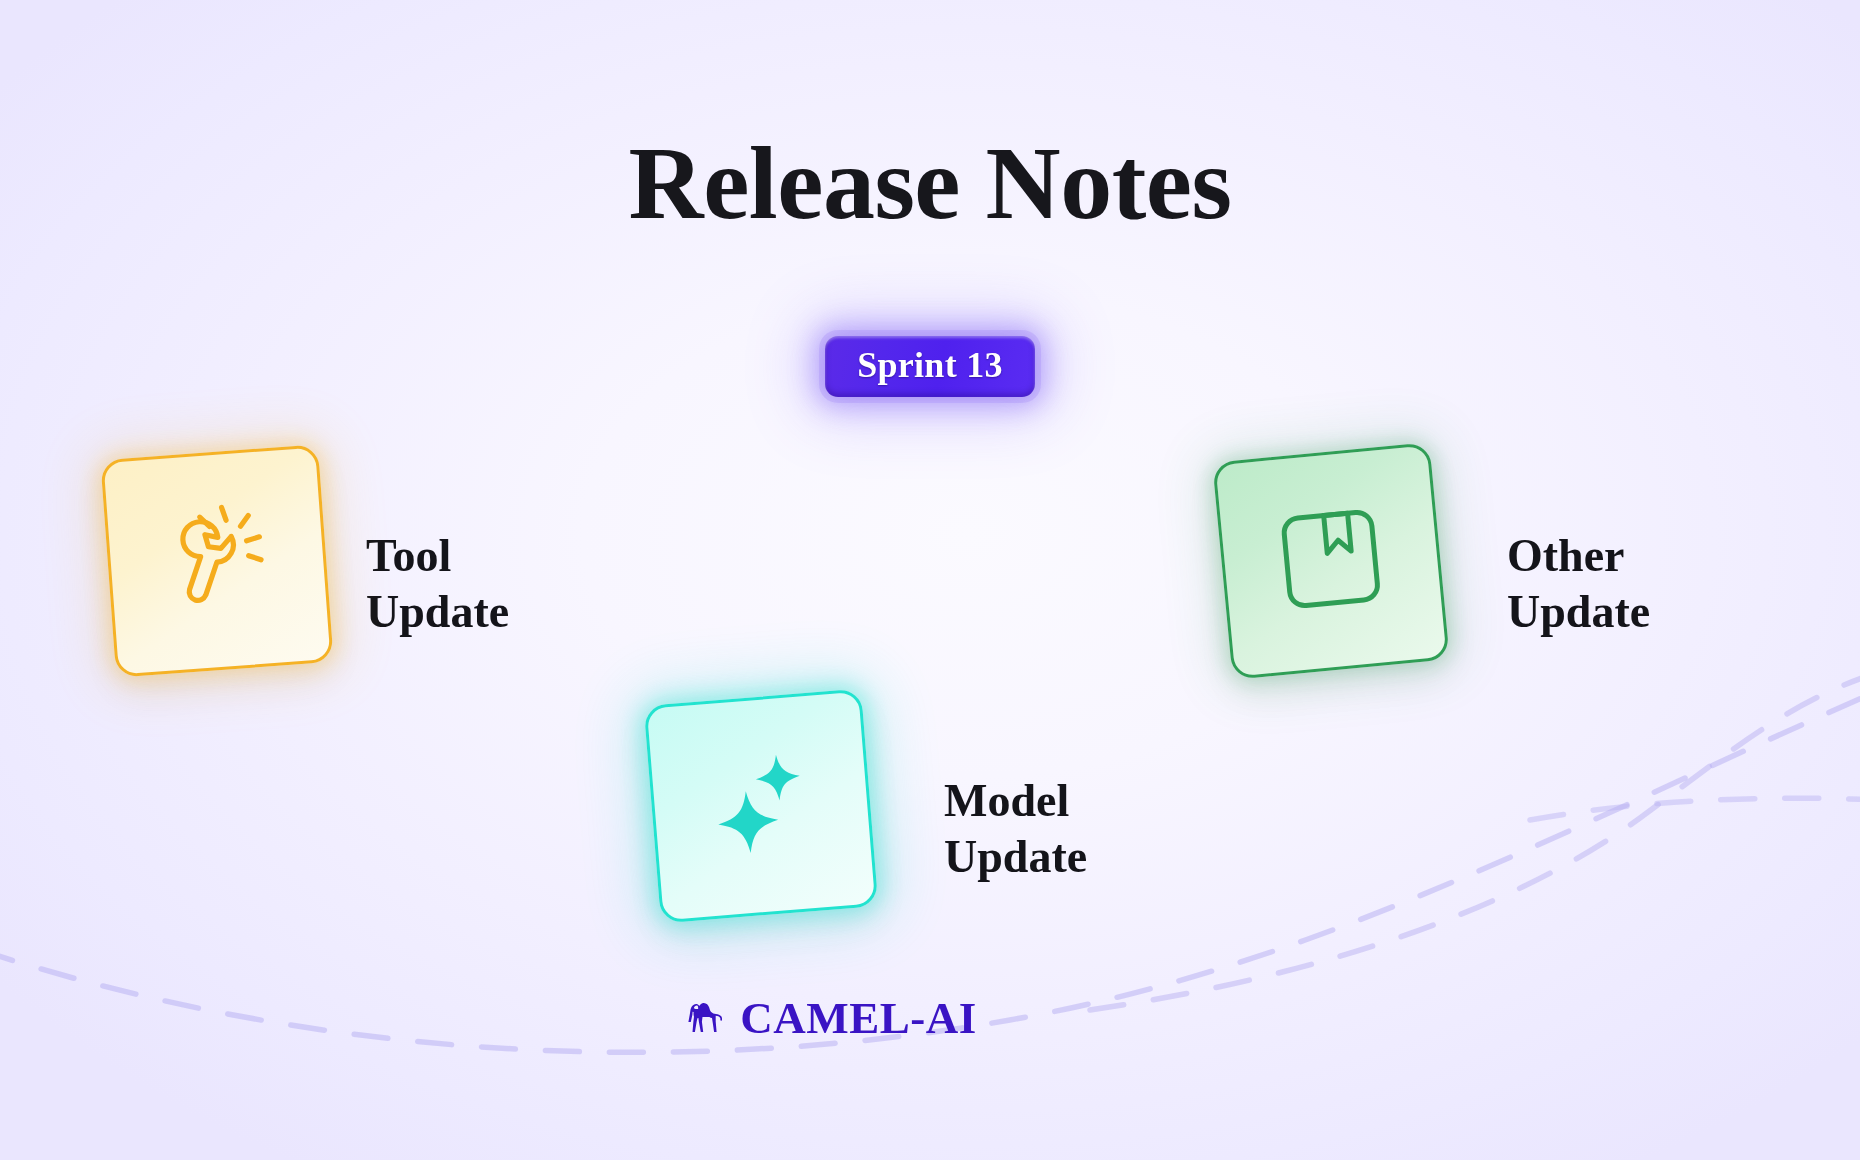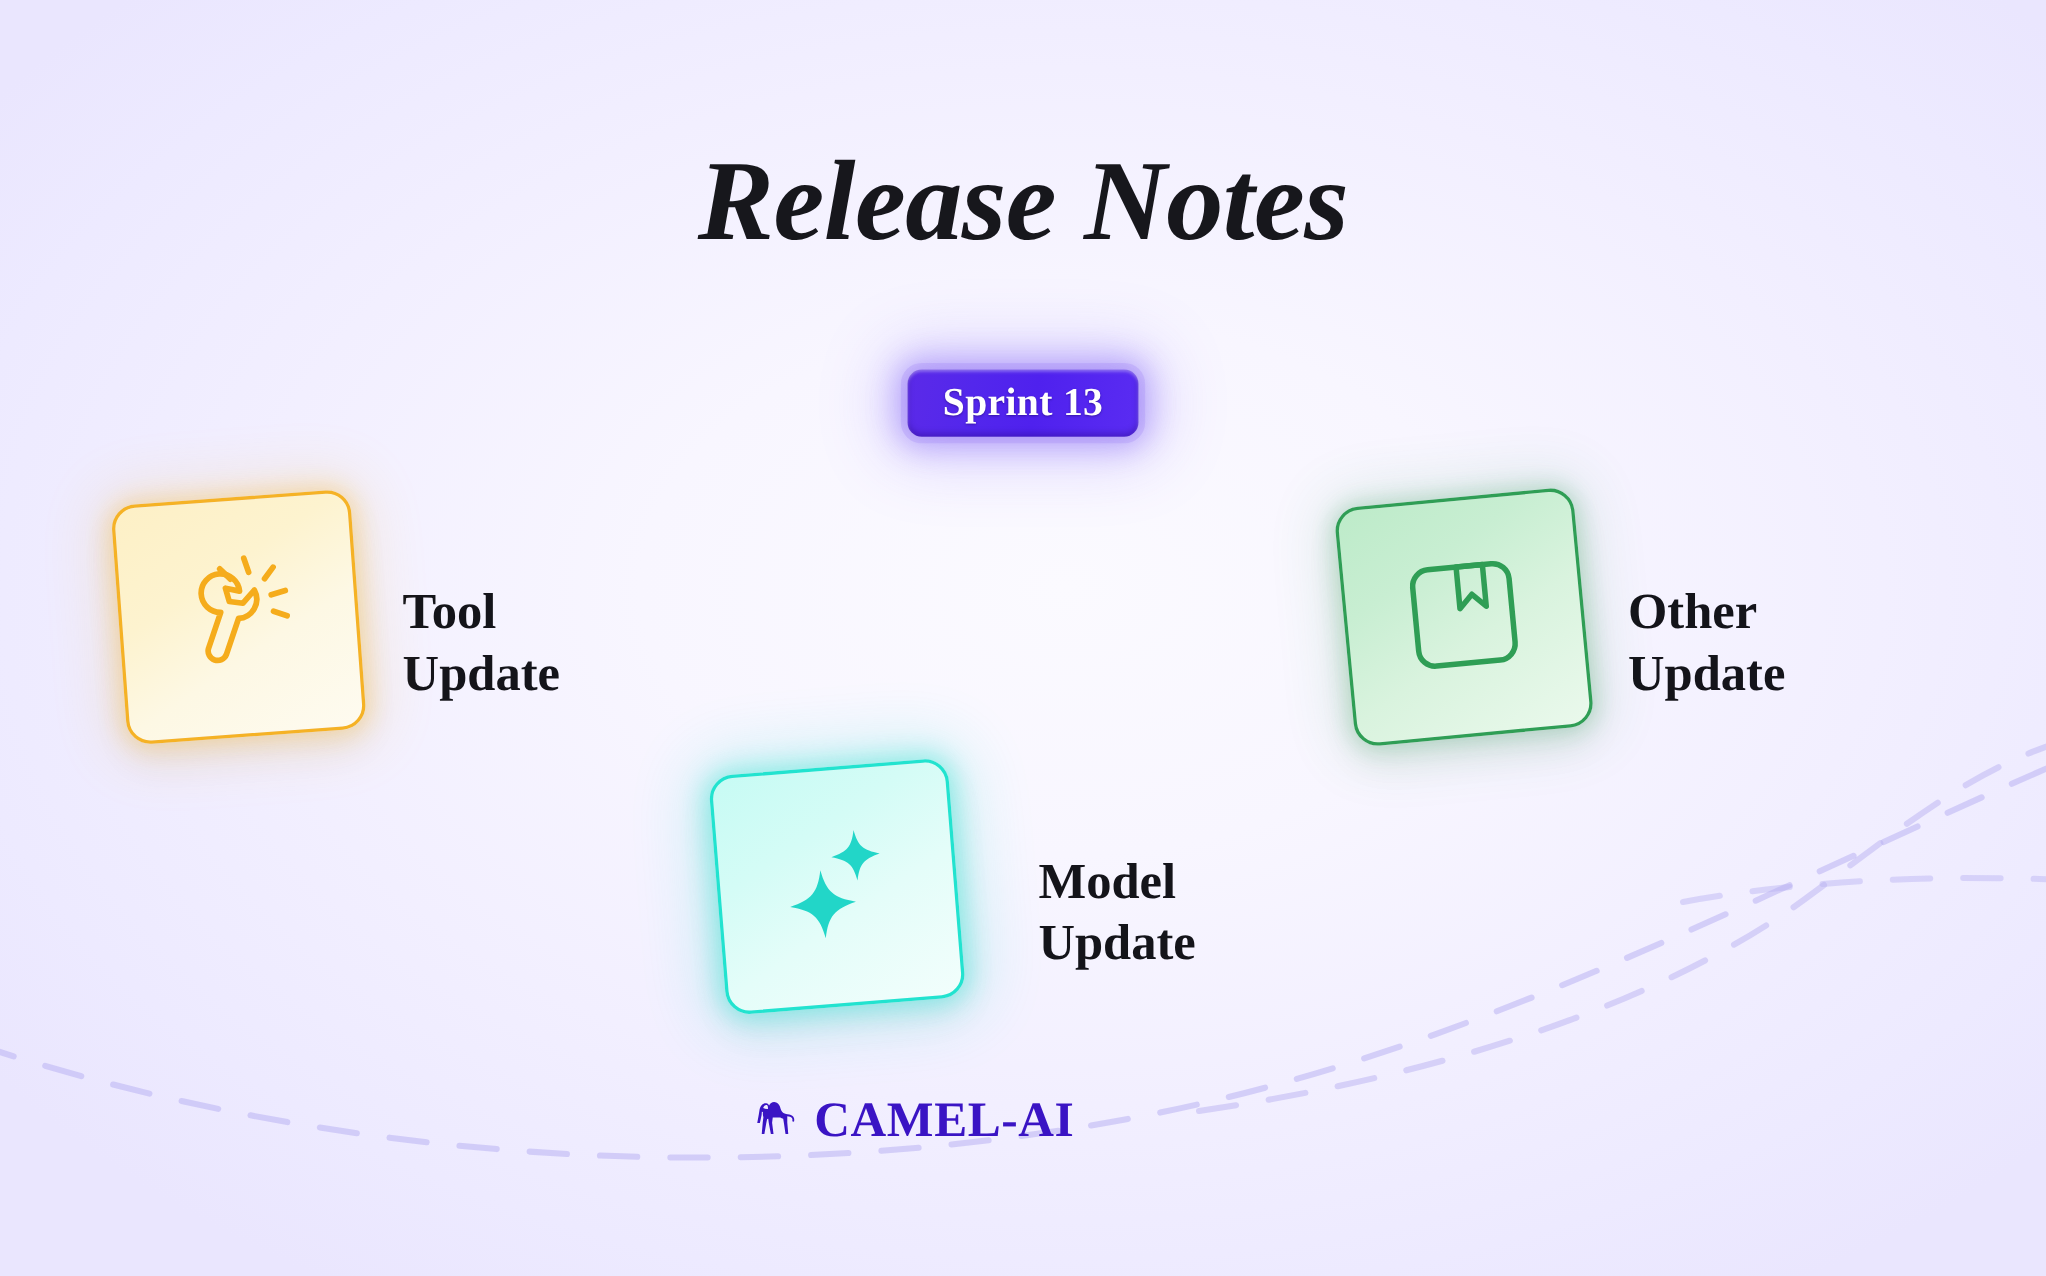--- a/index.html
+++ b/index.html
@@ -37,21 +37,20 @@
     left: 0;
     top: 128px;
     width: 1860px;
     text-align: center;
     font-family: "Liberation Serif", serif;
     font-weight: 700;
     font-size: 104px;
     line-height: 1.05;
     letter-spacing: -0.5px;
     color: #17171c;
-    font-style: italic;
   }
 
   
   .badge-wrap {
     position: absolute;
     left: 0;
     top: 336px;
     width: 1860px;
     text-align: center;
   }
@@ -133,21 +132,21 @@
     font-size: 46px;
     line-height: 1.22;
     color: #14141a;
     white-space: pre-line;
   }
   .label-right { margin-left: 40px; margin-top: 46px; }
 
   
   #feature-tool  { left: 108px;  top: 452px; }
   #feature-model { left: 652px;  top: 697px; gap: 34px; }
-  #feature-other { left: 1222px; top: 452px; }
+  #feature-other { left: 1222px; top: 452px; gap: 27px; }
 
   
   .footer-logo {
     position: absolute;
     left: 0;
     top: 996px;
     width: 1661px;
     display: flex;
     align-items: center;
     justify-content: center;

